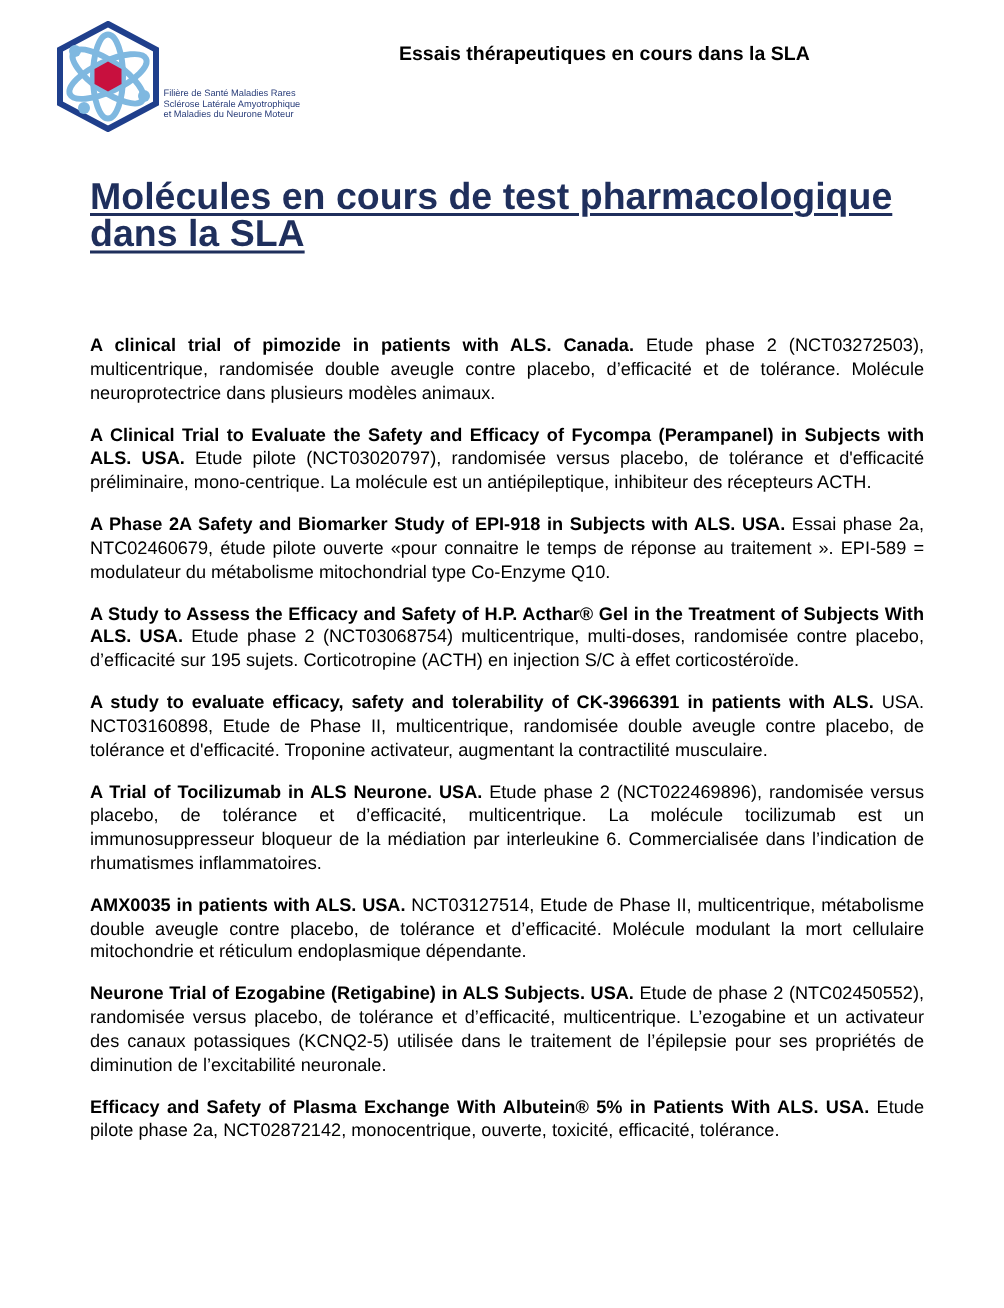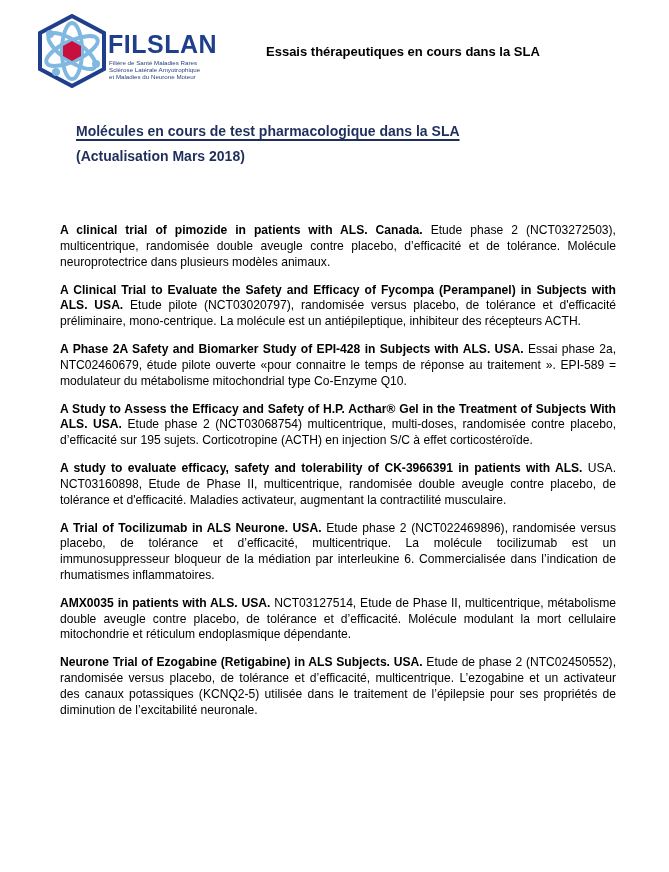--- a/index.html
+++ b/index.html
@@ -2,59 +2,58 @@
 <html><head>
 <meta charset="utf-8">
 <style>
   html, body { margin: 0; padding: 0; background: #ffffff; }
   body { width: 669px; height: 872px; position: relative; overflow: hidden; font-family: "Liberation Sans", sans-serif; color: #000; }
   .header { position: absolute; left: 0; top: 0; width: 669px; height: 100px; }
   .logo { position: absolute; left: 36px; top: 14px; width: 200px; height: 74px; }
   .logo svg { position: absolute; left: 0; top: 0; }
   .logo-name { position: absolute; left: 72px; top: 16px; font-family: "Liberation Sans", sans-serif; font-weight: bold; font-size: 25px; color: #1f3f8c; letter-spacing: 0.5px; }
   .logo-sub { position: absolute; left: 73px; top: 45px; font-size: 6.2px; line-height: 7px; color: #2a3e7a; width: 130px; }
-  .header-title { position: absolute; left: 266px; top: 44px; font-family: "Liberation Sans", sans-serif; font-weight: bold; font-size: 13px; color: #000; }
-  .doc-title { position: absolute; left: 76px; top: 119px; width: 560px; font-family: "Liberation Sans", sans-serif; font-weight: bold; font-size: 14px; line-height: 25px; color: #1f2f5c; }
+  .header-title { position: absolute; left: 266px; top: 28px; font-family: "Liberation Sans", sans-serif; font-weight: bold; font-size: 13px; color: #000; }
+  .doc-title { position: absolute; left: 60px; top: 119px; width: 560px; font-family: "Liberation Sans", sans-serif; font-weight: bold; font-size: 25px; line-height: 25px; color: #1f2f5c; }
   .doc-title .t1 { text-decoration: underline; text-decoration-thickness: 2px; text-underline-offset: 3px; }
   .entries { position: absolute; left: 60px; top: 211px; width: 556px; }
   .entry { font-size: 12.1px; line-height: 15.8px; text-align: justify; margin-bottom: 12px; }
   .entry .bold { font-weight: bold; margin-top: 32px; }
 </style>
 </head>
 <body>
 
 <div class="header">
   <div class="logo">
     <svg width="72" height="74" viewBox="0 0 72 74">
       <polygon points="36,2 68,19 68,55 36,72 4,55 4,19" fill="#ffffff" stroke="#1f3f8c" stroke-width="4"></polygon>
       <ellipse cx="36" cy="37" rx="28" ry="10" fill="none" stroke="#7fb8e0" stroke-width="4" transform="rotate(-25 36 37)"></ellipse>
       <ellipse cx="36" cy="37" rx="28" ry="10" fill="none" stroke="#7fb8e0" stroke-width="4" transform="rotate(35 36 37)"></ellipse>
       <ellipse cx="36" cy="37" rx="28" ry="10" fill="none" stroke="#7fb8e0" stroke-width="4" transform="rotate(90 36 37)"></ellipse>
       <circle cx="14" cy="20" r="4" fill="#7fb8e0"></circle>
       <circle cx="60" cy="50" r="4" fill="#7fb8e0"></circle>
       <circle cx="20" cy="58" r="4" fill="#7fb8e0"></circle>
       <polygon points="36,27 45,32 45,42 36,47 27,42 27,32" fill="#c8103e"></polygon>
     </svg>
-    <div class="logo-name">FILSLAN</div>
     <div class="logo-sub">
       <div>Filière de Santé Maladies Rares</div>
       <div>Sclérose Latérale Amyotrophique</div>
       <div>et Maladies du Neurone Moteur</div>
     </div>
   </div>
   <div class="header-title">Essais thérapeutiques en cours dans la SLA</div>
 </div>
 
 <div class="doc-title">
   <div class="t1">Molécules en cours de test pharmacologique dans la SLA</div>
-  <div>(Actualisation Mars 2018)</div>
 </div>
 
 <div class="entries">
   <p class="entry"><span class="bold">A clinical trial of pimozide in patients with ALS. Canada.</span><span> Etude phase 2 (NCT03272503), multicentrique, randomisée double aveugle contre placebo, d’efficacité et de tolérance. Molécule neuroprotectrice dans plusieurs modèles animaux.</span></p>
   <p class="entry"><span class="bold">A Clinical Trial to Evaluate the Safety and Efficacy of Fycompa (Perampanel) in Subjects with ALS. USA.</span><span> Etude pilote (NCT03020797), randomisée versus placebo, de tolérance et d'efficacité préliminaire, mono-centrique. La molécule est un antiépileptique, inhibiteur des récepteurs ACTH.</span></p>
-  <p class="entry"><span class="bold">A Phase 2A Safety and Biomarker Study of EPI-428 in Subjects with ALS. USA.</span><span> Essai phase 2a, NTC02460679, étude pilote ouverte «pour connaitre le temps de réponse au traitement ». EPI-589 = modulateur du métabolisme mitochondrial type Co-Enzyme Q10.</span></p>
+  <p class="entry"><span class="bold">A Phase 2A Safety and Biomarker Study of EPI-918 in Subjects with ALS. USA.</span><span> Essai phase 2a, NTC02460679, étude pilote ouverte «pour connaitre le temps de réponse au traitement ». EPI-589 = modulateur du métabolisme mitochondrial type Co-Enzyme Q10.</span></p>
   <p class="entry"><span class="bold">A Study to Assess the Efficacy and Safety of H.P. Acthar® Gel in the Treatment of Subjects With ALS. USA.</span><span> Etude phase 2 (NCT03068754) multicentrique, multi-doses, randomisée contre placebo, d’efficacité sur 195 sujets. Corticotropine (ACTH) en injection S/C à effet corticostéroïde.</span></p>
-  <p class="entry"><span class="bold">A study to evaluate efficacy, safety and tolerability of CK-3966391 in patients with ALS.</span><span> USA. NCT03160898, Etude de Phase II, multicentrique, randomisée double aveugle contre placebo, de tolérance et d'efficacité. Maladies activateur, augmentant la contractilité musculaire.</span></p>
+  <p class="entry"><span class="bold">A study to evaluate efficacy, safety and tolerability of CK-3966391 in patients with ALS.</span><span> USA. NCT03160898, Etude de Phase II, multicentrique, randomisée double aveugle contre placebo, de tolérance et d'efficacité. Troponine activateur, augmentant la contractilité musculaire.</span></p>
   <p class="entry"><span class="bold">A Trial of Tocilizumab in ALS Neurone. USA.</span><span> Etude phase 2 (NCT022469896), randomisée versus placebo, de tolérance et d’efficacité,  multicentrique. La molécule tocilizumab est un immunosuppresseur bloqueur de la médiation par interleukine 6. Commercialisée dans l’indication de rhumatismes inflammatoires.</span></p>
   <p class="entry"><span class="bold">AMX0035 in patients with ALS. USA.</span><span> NCT03127514, Etude de Phase II, multicentrique, métabolisme double aveugle contre placebo, de tolérance et d’efficacité. Molécule modulant la mort cellulaire mitochondrie et réticulum endoplasmique dépendante.</span></p>
   <p class="entry"><span class="bold">Neurone Trial of Ezogabine (Retigabine) in ALS Subjects. USA.</span><span> Etude de phase 2 (NTC02450552), randomisée versus placebo, de tolérance et d’efficacité, multicentrique. L’ezogabine et un activateur des canaux potassiques (KCNQ2-5) utilisée dans le traitement de l’épilepsie pour ses propriétés de diminution de l’excitabilité neuronale.</span></p>
+  <p class="entry"><span class="bold">Efficacy and Safety of Plasma Exchange With Albutein® 5% in Patients With ALS. USA.</span><span> Etude pilote phase 2a, NCT02872142, monocentrique, ouverte, toxicité, efficacité, tolérance.</span></p>
 </div>
 
 </body></html>

